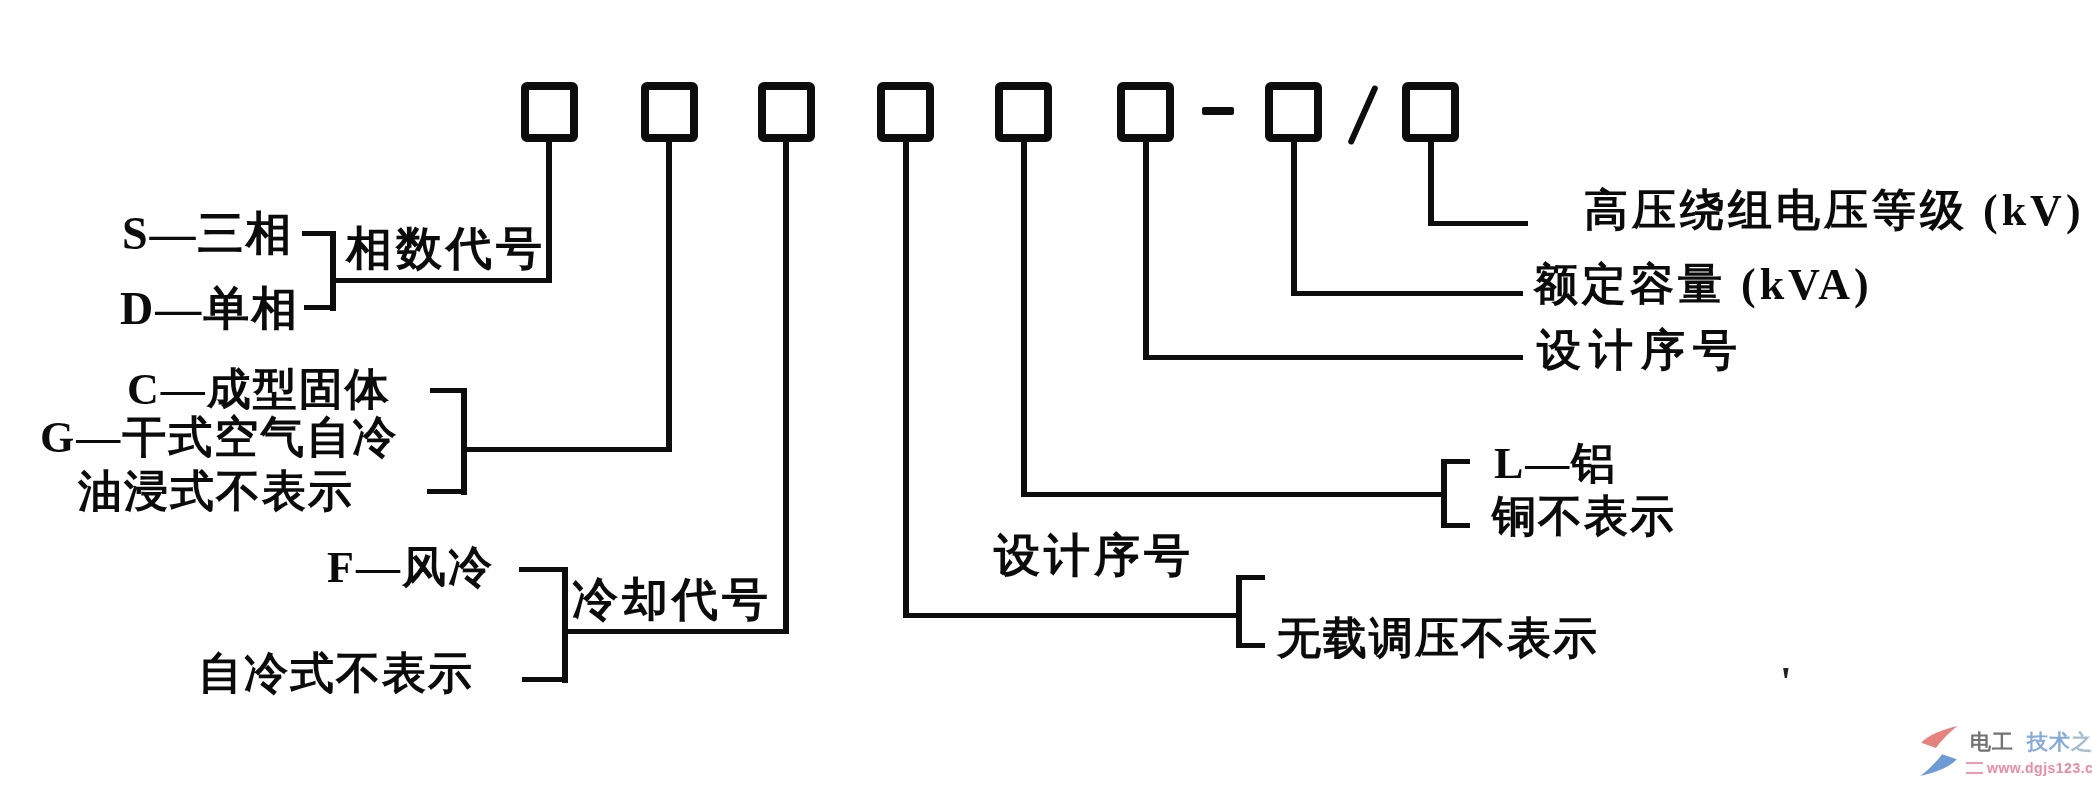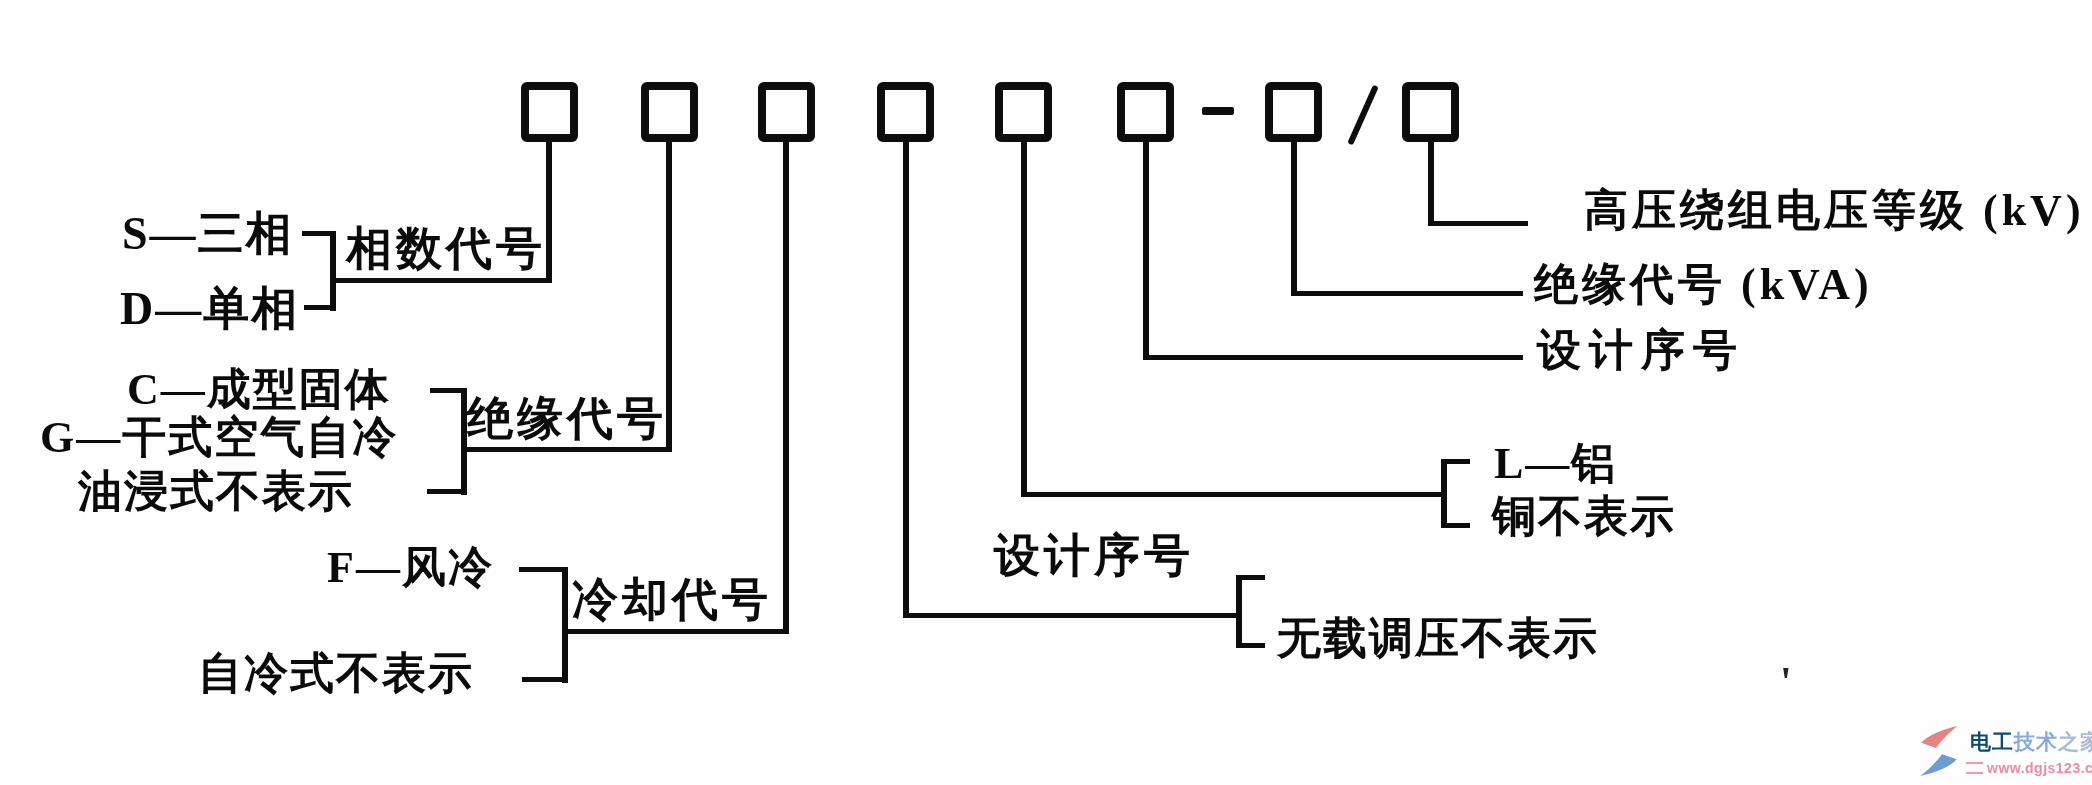--- a/index.html
+++ b/index.html
@@ -12,21 +12,21 @@
   .fs46{font-size:46px;} .fs44{font-size:44px;}
   .ls4{letter-spacing:4px;} .ls6{letter-spacing:6px;} .ls8{letter-spacing:8px;}
   .dash-sep{position:absolute;left:1202px;top:107px;width:32px;height:8px;background:#0d0d0d;border-radius:2px;}
   .slash-sep{position:absolute;left:1360px;top:83px;width:6px;height:64px;background:#0d0d0d;transform:rotate(24deg);border-radius:3px;}
   .apos{position:absolute;left:1780px;top:658px;font-size:42px;font-weight:700;color:#222;}
   
   .wm{position:absolute;left:1918px;top:718px;width:176px;height:64px;}
   .wm-logo{position:absolute;left:0;top:8px;}
   .wm-name{position:absolute;left:52px;top:10px;font-size:21px;font-weight:700;letter-spacing:1px;
            font-family:"Liberation Sans","DejaVu Sans",sans-serif;white-space:nowrap;}
-  .wm-red{color:#0c4a6e;} .wm-blue{color:#85abdc;} .wm-gray{color:#a9bdd0;}
+  .wm-red{color:#737373;} .wm-blue{color:#85abdc;margin-left:13px;} .wm-gray{color:#a9bdd0;}
   .wm-url-row{position:absolute;left:48px;top:42px;display:flex;align-items:center;gap:4px;}
   .wm-stripe{width:17px;height:8px;border-top:2px solid #f09ab0;border-bottom:2px solid #f09ab0;}
   .wm-url{font-size:14px;font-weight:700;color:#ee8aa2;letter-spacing:0.5px;
           font-family:"Liberation Sans","DejaVu Sans",sans-serif;white-space:nowrap;}
 </style>
 </head>
 <body>
 
 <div id="page">
 
@@ -79,34 +79,33 @@
   <div class="h" style="left:1444px;top:459px;width:26px"></div>
   <div class="h" style="left:1444px;top:523px;width:26px"></div>
 
   <div class="t fs46" style="left:122px;top:210px">S—三相</div>
   <div class="t fs46" style="left:120px;top:285px">D—单相</div>
   <div class="t fs46 ls4" style="left:346px;top:225px">相数代号</div>
 
   <div class="t fs44" style="left:127px;top:367px">C—成型固体</div>
   <div class="t fs44" style="left:40px;top:415px">G—干式空气自冷</div>
   <div class="t fs44" style="left:78px;top:469px">油浸式不表示</div>
-  <div class="t fs46 ls4" style="left:467px;top:395px">绝缘代号</div>
 
   <div class="t fs44" style="left:327px;top:545px">F—风冷</div>
   <div class="t fs44" style="left:198px;top:651px">自冷式不表示</div>
   <div class="t fs46 ls4" style="left:572px;top:576px">冷却代号</div>
 
   <div class="t fs46 ls4" style="left:994px;top:532px">设计序号</div>
   <div class="t fs44" style="left:1277px;top:616px">无载调压不表示</div>
 
   <div class="t fs44" style="left:1494px;top:441px">L—铝</div>
   <div class="t fs44" style="left:1492px;top:494px">铜不表示</div>
 
   <div class="t fs44 ls8" style="left:1537px;top:328px">设计序号</div>
-  <div class="t fs44 ls4" style="left:1534px;top:262px">绝缘代号 (kVA)</div>
+  <div class="t fs44 ls4" style="left:1534px;top:262px">额定容量 (kVA)</div>
   <div class="t fs44 ls4" style="left:1584px;top:188px">高压绕组电压等级 (kV)</div>
 
   <div class="apos">'</div>
 
   <div class="wm">
     <svg class="wm-logo" width="42" height="50" viewBox="0 0 40 48">
       <path d="M38,0 C24,3 9,9 3,16 L17,21 C23,13 31,5 38,0 Z" fill="#e8827f"></path>
       <path d="M2,48 C16,45 31,39 37,32 L23,27 C17,35 9,43 2,48 Z" fill="#6d9bd6"></path>
     </svg>
     <div class="wm-name">

